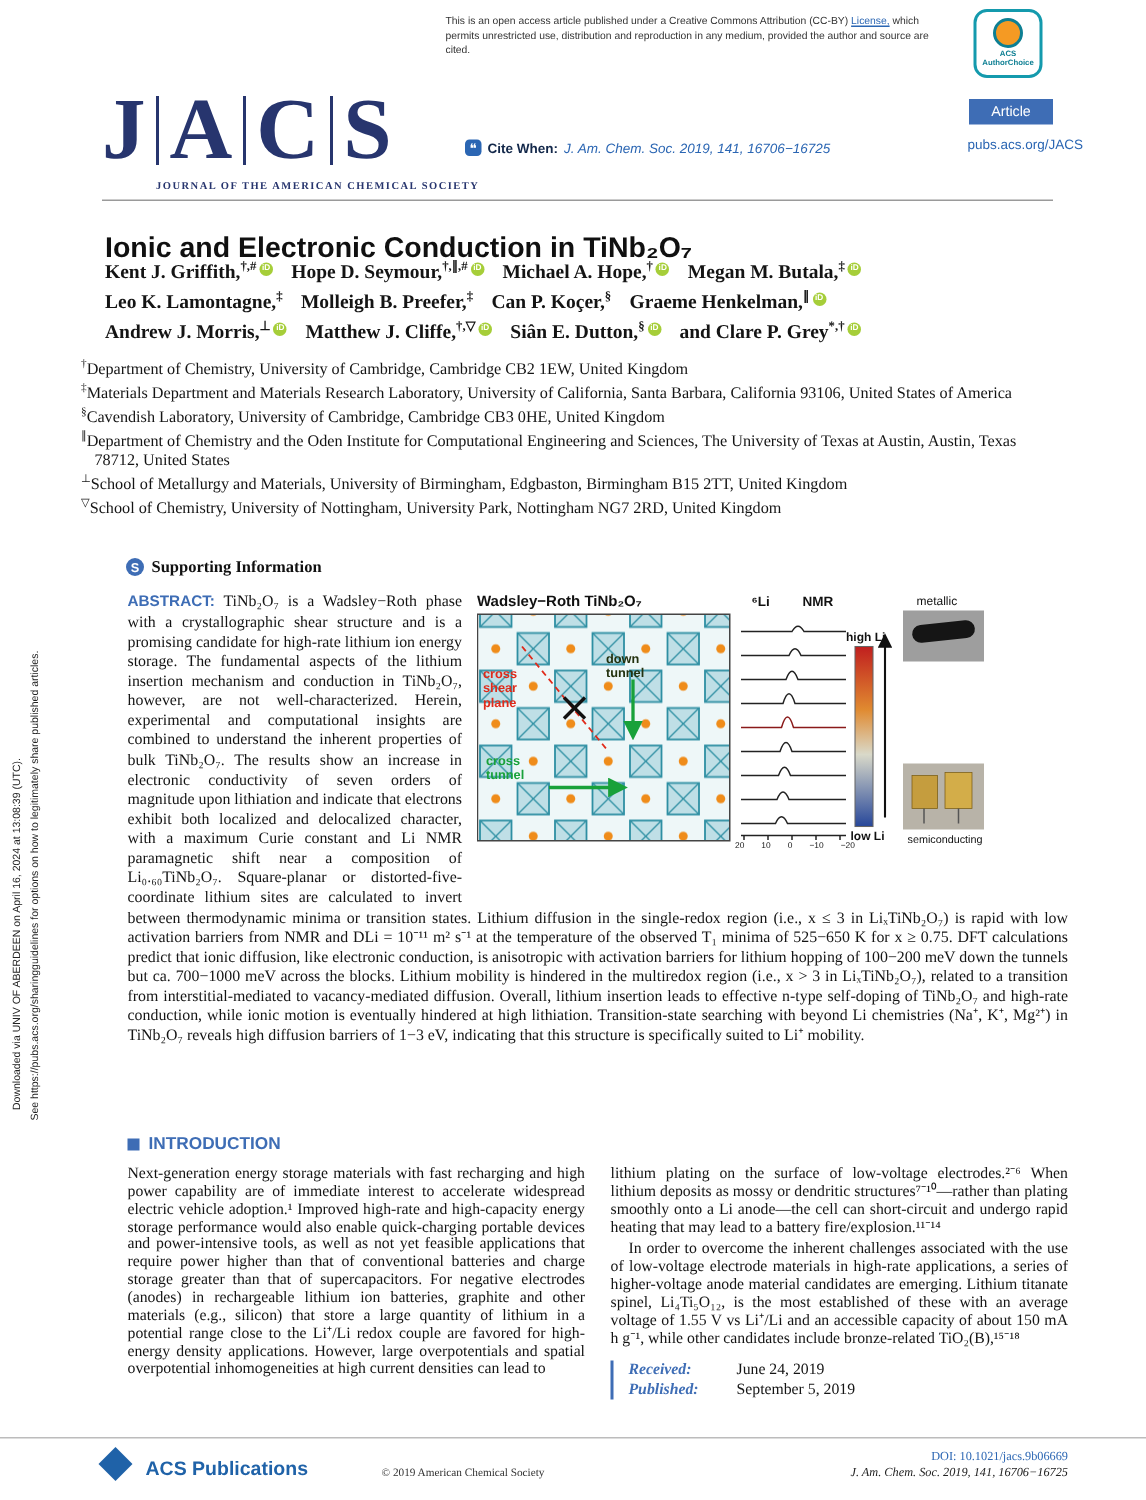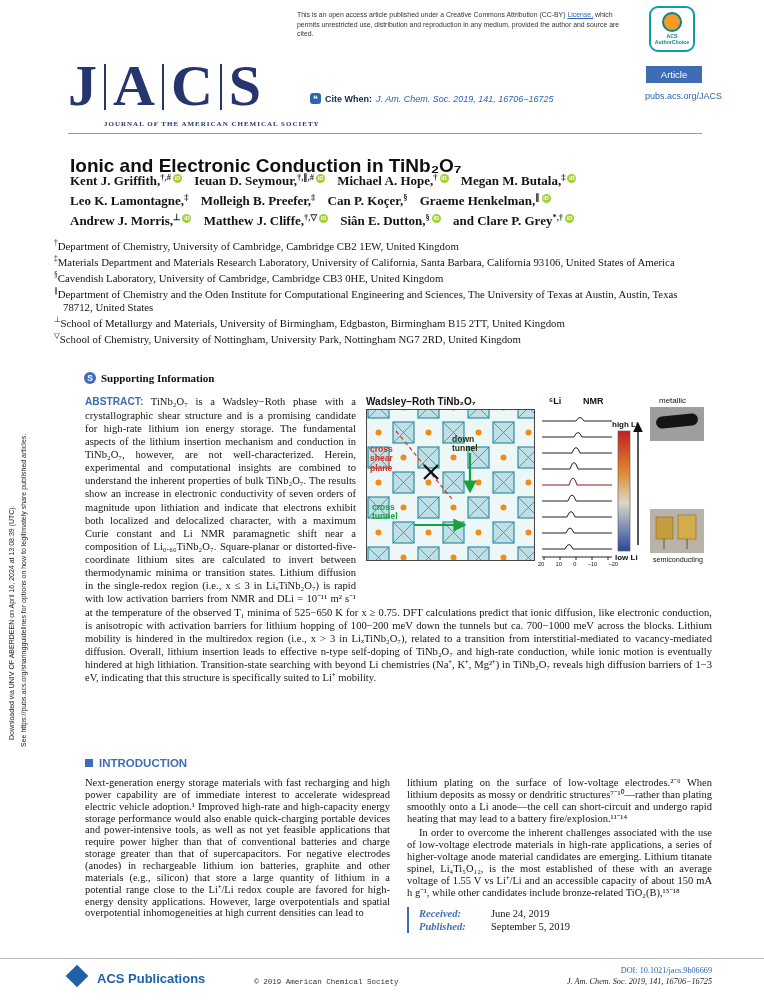--- a/index.html
+++ b/index.html
@@ -38,21 +38,21 @@
   .orcid{display:inline-block;width:9px;height:9px;border-radius:50%;background:#a6ce39;color:#fff;font-family:"Liberation Sans",sans-serif;font-size:5.5px;font-weight:bold;line-height:9px;text-align:center;vertical-align:super;margin-left:2px;cursor:pointer;}
   .affils{position:absolute;left:54px;top:240px;width:642px;font-size:10.8px;line-height:1.25;}
   .affil{padding-left:9px;text-indent:-9px;margin-bottom:2.5px;}
   .affil sup{font-size:7.5px;}
   .supporting{position:absolute;left:84px;top:372px;display:flex;align-items:center;gap:5px;font-size:11px;font-weight:bold;color:#111;cursor:pointer;}
   .s-icon{width:12px;height:12px;border-radius:50%;background:#3e6db5;color:#fff;font-family:"Liberation Sans",sans-serif;font-size:8.5px;line-height:12px;text-align:center;font-weight:bold;}
 
   
   .abstract{position:absolute;left:85px;top:395px;width:627px;height:358px;font-size:10.6px;line-height:1.24;text-align:justify;overflow:hidden;}
   .abs-label{color:#3e6db5;font-weight:bold;font-family:"Liberation Sans",sans-serif;font-size:10.2px;}
-  .figure{float:right;width:346px;height:202px;margin:0 0 4px 10px;position:relative;}
+  .figure{float:right;width:346px;height:202px;margin:0 0 4px 10px;position:relative;padding-left:48px;}
   .figure svg{position:absolute;left:0;top:0;}
   .flabel{position:absolute;font-family:"Liberation Sans",sans-serif;color:#111;}
   .f-title{left:0;top:1px;font-size:10px;font-weight:bold;}
   .f-li{left:183px;top:1px;font-size:9px;font-weight:bold;}
   .f-nmr{left:217px;top:1px;font-size:9px;font-weight:bold;}
   .f-met{left:293px;top:1px;font-size:8px;}
   .f-shear{left:4px;top:50px;width:40px;font-size:8.5px;font-weight:bold;color:#e02a1a;line-height:1.1;}
   .f-down{left:86px;top:40px;width:36px;font-size:8.5px;font-weight:bold;color:#23320f;line-height:1.1;}
   .f-cross{left:6px;top:108px;width:40px;font-size:8.5px;font-weight:bold;color:#18a13a;line-height:1.1;}
   .f-high{left:246px;top:25px;font-size:8px;font-weight:bold;}
@@ -69,21 +69,21 @@
   .col p.indent{text-indent:12px;}
   .dates{margin-top:8px;border-left:2.5px solid #3e6db5;padding-left:10px;font-size:10.5px;line-height:1.25;}
   .dates .row{display:flex;}
   .dates .lab{color:#3e6db5;font-weight:bold;font-style:italic;width:72px;}
 
   
   .foot-rule{position:absolute;left:0;top:958px;width:764px;height:1px;background:#bcbcbc;}
   .footer-left{position:absolute;left:66px;top:966px;display:flex;align-items:flex-end;gap:9px;}
   .acs-diamond{width:16px;height:16px;background:#1f62a8;transform:rotate(45deg);margin:2px 3px;}
   .acs-pub{font-family:"Liberation Sans",sans-serif;font-weight:bold;font-size:13px;color:#1f62a8;}
-  .copyright{font-family:Liberation Mono, monospace;font-size:7.5px;color:#333;margin-left:4px;padding-left:36px;}
+  .copyright{font-family:Liberation Serif, serif;font-size:7.5px;color:#333;margin-left:4px;padding-left:36px;}
   .page-num{position:absolute;left:0;top:970px;width:764px;text-align:center;font-weight:bold;font-size:10.5px;}
   .footer-right{position:absolute;right:52px;top:965px;text-align:right;font-size:8.2px;line-height:1.35;}
   .footer-right .doi{color:#2b66b3;text-decoration:none;}
   .footer-right .jrn{font-style:italic;color:#222;}
 </style>
 </head>
 <body>
 
 <div class="page">
 
@@ -117,21 +117,21 @@
   </div>
   <div class="article-badge">Article</div>
   <a class="site-url">pubs.acs.org/JACS</a>
   <div class="head-rule"></div>
 
   <h1 class="title">Ionic and Electronic Conduction in TiNb₂O₇</h1>
 
   <div class="authors">
     <div class="author-line">
       <span class="author"><span>Kent J. Griffith,</span><sup>†,#</sup><span class="orcid">iD</span></span>
-      <span class="author"><span>Ieuan D. Seymour,</span><sup>†,∥,#</sup><span class="orcid">iD</span></span>
+      <span class="author"><span>Hope D. Seymour,</span><sup>†,∥,#</sup><span class="orcid">iD</span></span>
       <span class="author"><span>Michael A. Hope,</span><sup>†</sup><span class="orcid">iD</span></span>
       <span class="author"><span>Megan M. Butala,</span><sup>‡</sup><span class="orcid">iD</span></span>
     </div>
     <div class="author-line">
       <span class="author"><span>Leo K. Lamontagne,</span><sup>‡</sup></span>
       <span class="author"><span>Molleigh B. Preefer,</span><sup>‡</sup></span>
       <span class="author"><span>Can P. Koçer,</span><sup>§</sup></span>
       <span class="author"><span>Graeme Henkelman,</span><sup>∥</sup><span class="orcid">iD</span></span>
     </div>
     <div class="author-line">

